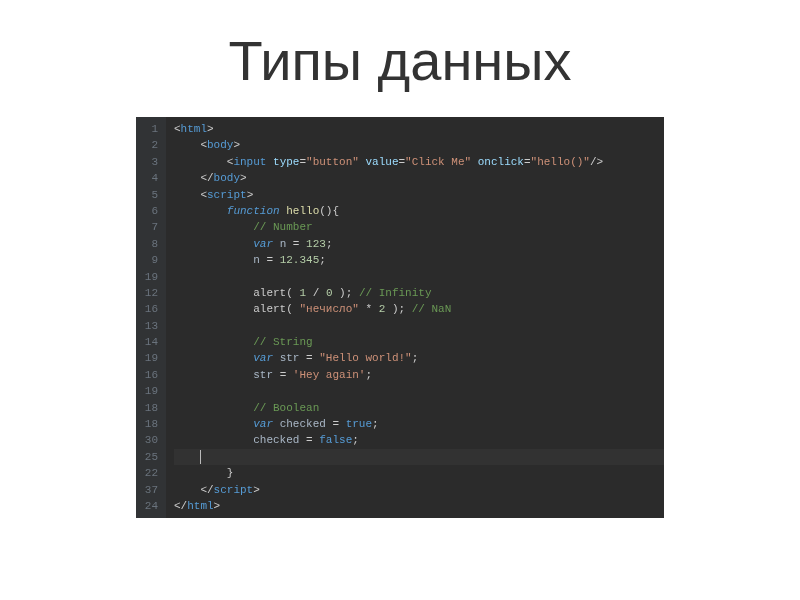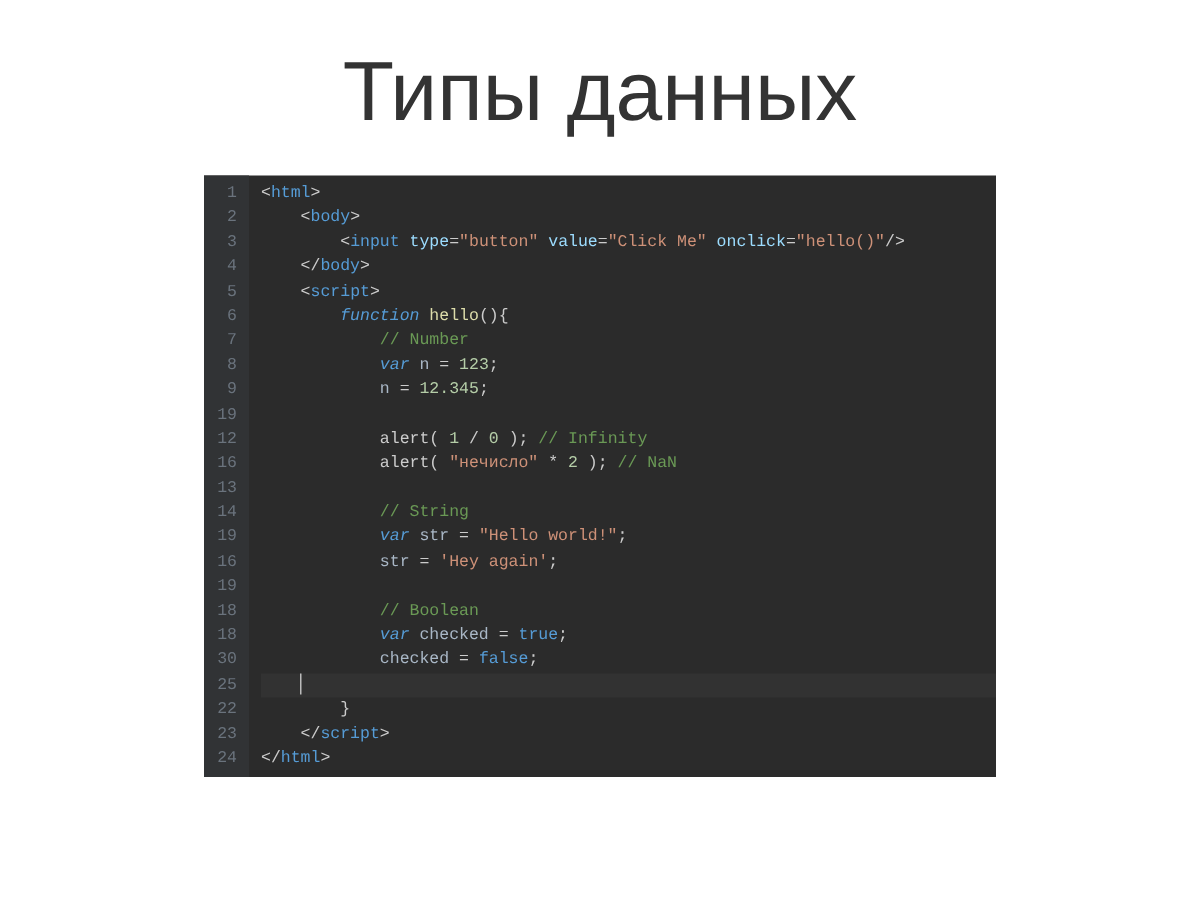--- a/index.html
+++ b/index.html
@@ -89,17 +89,17 @@
       <div>13</div>
       <div>14</div>
       <div>19</div>
       <div>16</div>
       <div>19</div>
       <div>18</div>
       <div>18</div>
       <div>30</div>
       <div>25</div>
       <div>22</div>
-      <div>23</div>
+      <div>37</div>
       <div>24</div>
     </div>
   <div class="code" id="code"><div class="codeline"><span class="punct">&lt;</span><span class="tag">html</span><span class="punct">&gt;</span></div><div class="codeline"><span class="ident">    </span><span class="punct">&lt;</span><span class="tag">body</span><span class="punct">&gt;</span></div><div class="codeline"><span class="ident">        </span><span class="punct">&lt;</span><span class="tag">input</span><span class="ident"> </span><span class="attr">type</span><span class="op">=</span><span class="str">"button"</span><span class="ident"> </span><span class="attr">value</span><span class="op">=</span><span class="str">"Click Me"</span><span class="ident"> </span><span class="attr">onclick</span><span class="op">=</span><span class="str">"hello()"</span><span class="punct">/&gt;</span></div><div class="codeline"><span class="ident">    </span><span class="punct">&lt;/</span><span class="tag">body</span><span class="punct">&gt;</span></div><div class="codeline"><span class="ident">    </span><span class="punct">&lt;</span><span class="tag">script</span><span class="punct">&gt;</span></div><div class="codeline"><span class="ident">        </span><span class="kw">function</span><span class="ident"> </span><span class="fname">hello</span><span class="punct">(){</span></div><div class="codeline"><span class="ident">            </span><span class="cmt">// Number</span></div><div class="codeline"><span class="ident">            </span><span class="kw">var</span><span class="ident"> n </span><span class="op">=</span><span class="ident"> </span><span class="num">123</span><span class="punct">;</span></div><div class="codeline"><span class="ident">            </span><span class="ident">n </span><span class="op">=</span><span class="ident"> </span><span class="num">12.345</span><span class="punct">;</span></div><div class="codeline"></div><div class="codeline"><span class="ident">            </span><span class="call">alert</span><span class="punct">( </span><span class="num">1</span><span class="ident"> </span><span class="op">/</span><span class="ident"> </span><span class="num">0</span><span class="punct"> );</span><span class="ident"> </span><span class="cmt">// Infinity</span></div><div class="codeline"><span class="ident">            </span><span class="call">alert</span><span class="punct">( </span><span class="str">"нечисло"</span><span class="ident"> </span><span class="op">*</span><span class="ident"> </span><span class="num">2</span><span class="punct"> );</span><span class="ident"> </span><span class="cmt">// NaN</span></div><div class="codeline"></div><div class="codeline"><span class="ident">            </span><span class="cmt">// String</span></div><div class="codeline"><span class="ident">            </span><span class="kw">var</span><span class="ident"> str </span><span class="op">=</span><span class="ident"> </span><span class="str">"Hello world!"</span><span class="punct">;</span></div><div class="codeline"><span class="ident">            </span><span class="ident">str </span><span class="op">=</span><span class="ident"> </span><span class="str">'Hey again'</span><span class="punct">;</span></div><div class="codeline"></div><div class="codeline"><span class="ident">            </span><span class="cmt">// Boolean</span></div><div class="codeline"><span class="ident">            </span><span class="kw">var</span><span class="ident"> checked </span><span class="op">=</span><span class="ident"> </span><span class="bool">true</span><span class="punct">;</span></div><div class="codeline"><span class="ident">            </span><span class="ident">checked </span><span class="op">=</span><span class="ident"> </span><span class="bool">false</span><span class="punct">;</span></div><div class="codeline cursor-line"><span class="ident">    </span><span class="cursor"></span></div><div class="codeline"><span class="ident">        </span><span class="punct">}</span></div><div class="codeline"><span class="ident">    </span><span class="punct">&lt;/</span><span class="tag">script</span><span class="punct">&gt;</span></div><div class="codeline"><span class="punct">&lt;/</span><span class="tag">html</span><span class="punct">&gt;</span></div></div>
 </div>
 
 </body></html>

